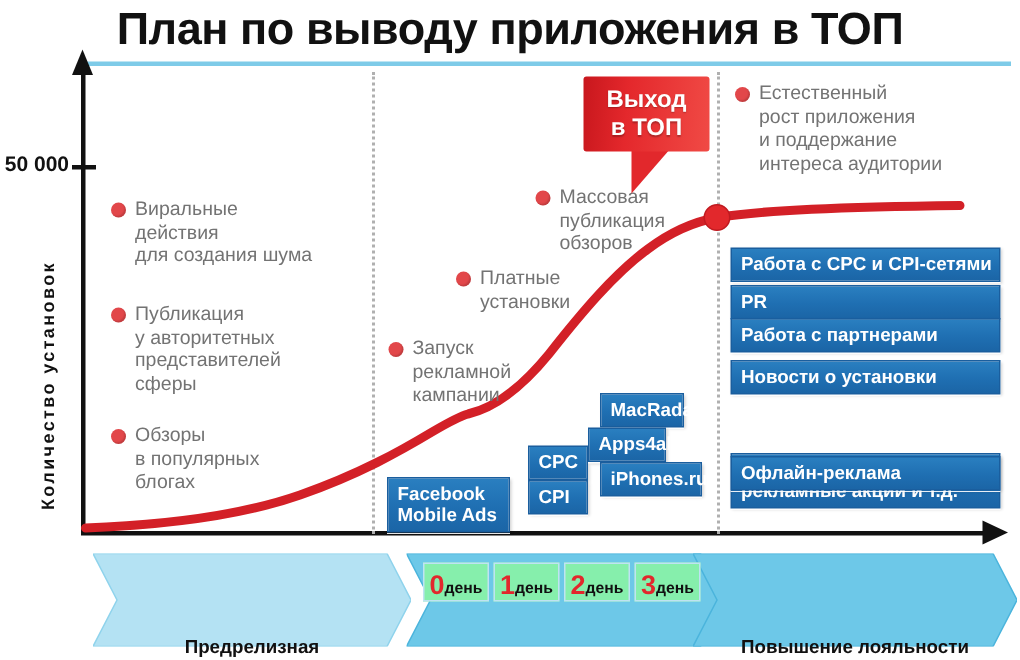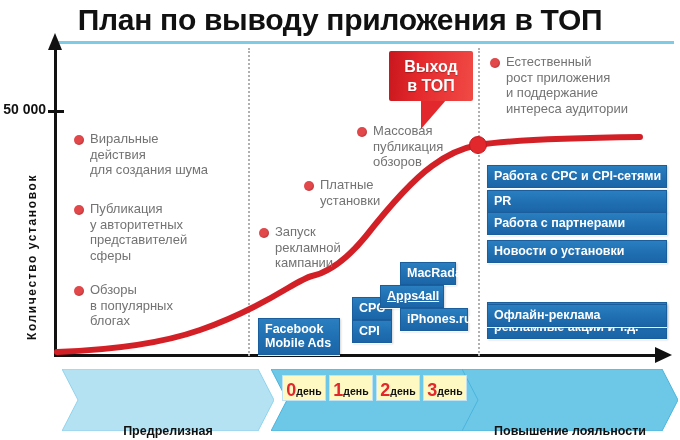--- a/index.html
+++ b/index.html
@@ -129,21 +129,21 @@
   .phase .ptext{
     position:absolute;left:0;width:100%;
     font-size:12.5px;line-height:14.5px;
     white-space:pre;
     z-index:3;
     margin-top:46px;
   }
 
   .daybox{
     position:absolute;
-    background:#fef9c3;
+    background:#86efac;
     border:1px solid #bfe3f2;
     box-sizing:border-box;
     text-align:center;
     z-index:3;
   }
   .daybox .num{
     font-size:18px;font-weight:bold;color:#e2282c;
     vertical-align:-1px;
   }
   .daybox .unit{font-size:10.5px;font-weight:bold;color:#111;}
@@ -232,21 +232,21 @@
 рост приложения
 и поддержание
 интереса аудитории</span>
   </div>
 
   <div class="bluebox" style="left:258px;top:318px;width:82px;">Facebook
 Mobile Ads</div>
   <div class="bluebox" style="left:352px;top:297px;width:40px;">CPC</div>
   <div class="bluebox" style="left:352px;top:320px;width:40px;">CPI</div>
   <div class="bluebox" style="left:400px;top:262px;width:56px;text-align:right;">MacRadar</div>
-  <div class="bluebox" style="left:380px;top:285px;width:64px;text-decoration:underline;">Apps4all</div>
+  <div class="bluebox" style="left:392px;top:285px;width:52px;">Apps4all</div>
   <div class="bluebox" style="left:400px;top:308px;width:68px;text-align:right;">iPhones.ru</div>
 
   <div class="bluebox" style="left:487px;top:165px;width:180px;">Работа с CPC и CPI-сетями</div>
   <div class="bluebox" style="left:487px;top:190px;width:180px;">PR</div>
   <div class="bluebox" style="left:487px;top:212px;width:180px;">Работа с партнерами</div>
   <div class="bluebox" style="left:487px;top:240px;width:180px;">Новости о установки</div>
   <div class="bluebox" style="left:487px;top:265px;width:180px;margin-top:37px;">Конкурсы,
 рекламные акции и т.д.</div>
   <div class="bluebox" style="left:487px;top:304px;width:180px;">Офлайн-реклама</div>
 

